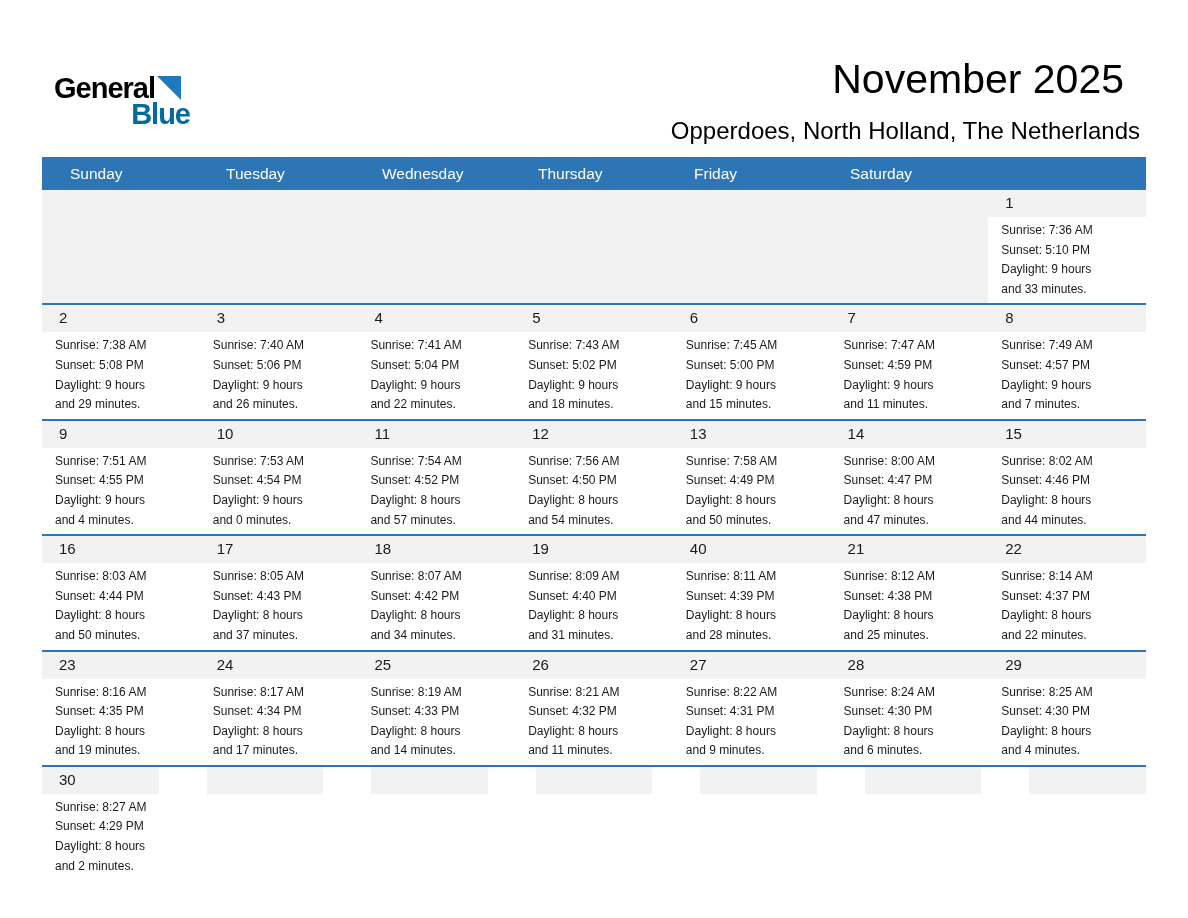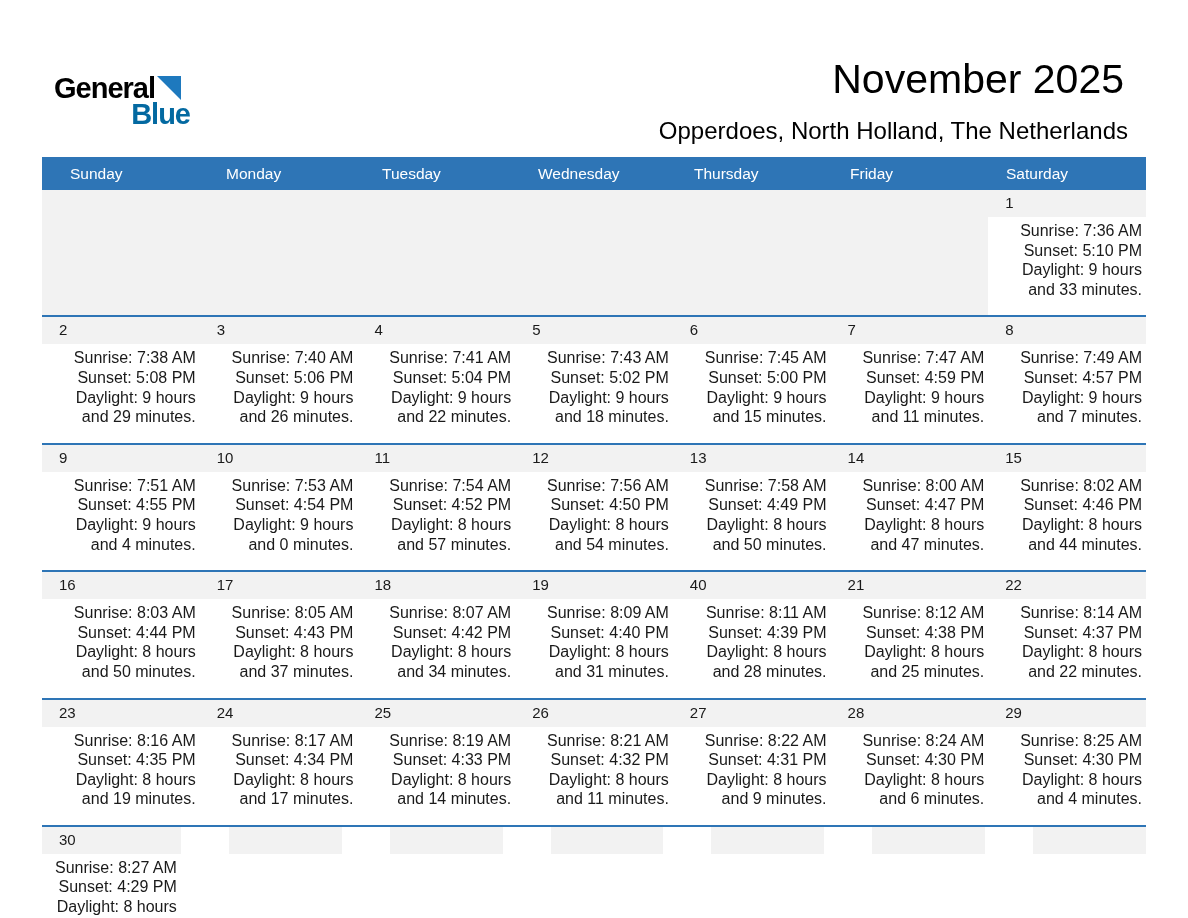--- a/index.html
+++ b/index.html
@@ -18,21 +18,21 @@
   .logo-triangle { margin-left: 2px; margin-top: 2px; }
   .logo-row2 { text-align: right; margin-top: -4px; padding-right: 2px; }
   .logo-blue { font-size: 29px; font-weight: 700; color: #0369a1; letter-spacing: -1px; line-height: 1; margin-left: 32px; }
 
   .page-title {
     position: absolute; top: 57px; right: 64px;
     font-size: 41px; font-weight: 400; color: #000;
     line-height: 1.1; text-align: right;
   }
   .page-subtitle {
-    position: absolute; top: 117px; right: 60px;
+    position: absolute; top: 117px; right: 48px;
     font-size: 24px; font-weight: 400; color: #000;
     text-align: right;
   }
 
   
   .calendar { position: absolute; left: 42px; top: 157px; width: 1104px; }
 
   .weekday-header {
     display: grid; grid-template-columns: repeat(7, 1fr);
     background: #2E75B6; height: 33px; padding-left: 12px;
@@ -53,22 +53,22 @@
 
   .cell { position: relative; }
   .cell .strip { height: 27px; background: #F2F2F2; }
   .first-week .cell.empty { background: #F2F2F2; }
 
   .day-number {
     padding: 5px 0 0 17px;
     font-size: 15px; color: #1a1a1a; line-height: 1;
   }
   .day-details {
-    padding: 4px 4px 16px 13px;
-    font-size: 16px; line-height: 19.6px; color: #1a1a1a; text-align: right;
+    padding: 4px 4px 4px 13px;
+    font-size: 12px; line-height: 19.6px; color: #1a1a1a;
   }
   .detail-line { white-space: nowrap; }
 </style>
 </head>
 <body>
 
 <div class="logo">
   <div class="logo-row1">
     <span class="logo-general">General</span>
     <span class="logo-triangle">
@@ -81,21 +81,20 @@
     <span class="logo-blue">Blue</span>
   </div>
 </div>
 
 <div class="page-title">November 2025</div>
 <div class="page-subtitle">Opperdoes, North Holland, The Netherlands</div>
 
 <div class="calendar">
   <div class="weekday-header">
     <div class="weekday">Sunday</div>
-    <div class="weekday">Monday</div>
     <div class="weekday">Tuesday</div>
     <div class="weekday">Wednesday</div>
     <div class="weekday">Thursday</div>
     <div class="weekday">Friday</div>
     <div class="weekday">Saturday</div>
   </div>
   <div id="calendar-grid">
       <div class="week-row first-week">
         <div class="cell empty">
           <div class="strip"></div>

